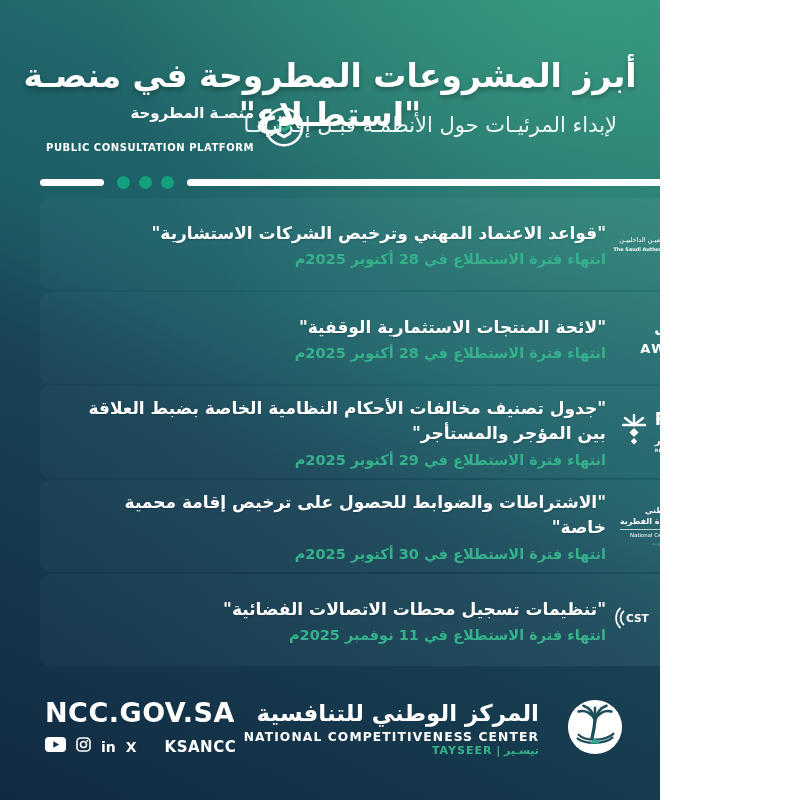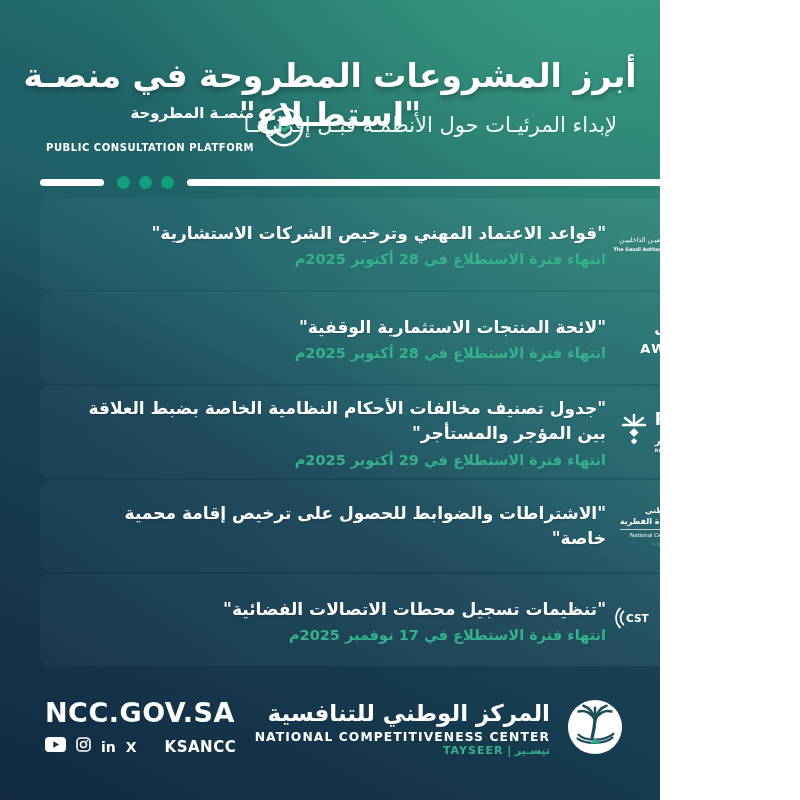--- a/index.html
+++ b/index.html
@@ -60,21 +60,21 @@
   .ncw-en{font-size:5.4px;margin-top:2px;white-space:nowrap;border-top:.5px solid rgba(255,255,255,.7);padding-top:2px;}
   .ncw-ksa{font-size:5px;color:#35b28b;direction:rtl;margin-top:2px;white-space:nowrap;}
   .cst-sep{width:1px;height:30px;background:#fff;margin:0 5px;}
   .cst-ar{font-size:5.8px;direction:rtl;white-space:nowrap;color:#d9efe8;}
   .cst-en{font-size:5.8px;font-weight:700;white-space:nowrap;margin-top:1px;line-height:1.3;}
   
   .site-url{position:absolute;left:45px;top:697px;font-size:27px;font-weight:700;letter-spacing:.5px;}
   .socials{position:absolute;left:45px;top:737px;display:flex;align-items:center;gap:10px;}
   .soc-txt{font-size:14px;font-weight:700;}
   .handle{font-size:15px;font-weight:700;letter-spacing:.5px;margin-left:18px;}
-  .ncc-block{position:absolute;right:36px;top:698px;display:flex;align-items:center;gap:16px;}
+  .ncc-block{position:absolute;right:36px;top:698px;display:flex;align-items:center;gap:27px;}
   .ncc-text{text-align:right;}
   .ncc-ar{font-size:23px;font-weight:700;direction:rtl;line-height:1.1;}
   .ncc-en{font-size:12.3px;font-weight:700;letter-spacing:1.1px;margin-top:4px;white-space:nowrap;}
   .ncc-tag{font-size:11px;font-weight:700;color:#35b28b;direction:rtl;letter-spacing:1px;}
 </style>
 </head>
 <body>
 
 <div id="canvas">
 
@@ -195,20 +195,21 @@
             <circle cx="23" cy="23" r="16.5" fill="none" stroke="#fff" stroke-width="1"></circle>
             <path d="M23 25 v-6" stroke="#fff" stroke-width="1.4"></path>
             <path d="M23 19 q-4 -3 -6 -1 M23 19 q4 -3 6 -1 M23 18 q-2.5 -4 -.5 -6 M23 18 q2.5 -4 .5 -6" fill="none" stroke="#fff" stroke-width="1.1"></path>
             <path d="M16 31 q3.5 -5 7 -2 q3.5 -3 7 2" fill="none" stroke="#fff" stroke-width="1.4"></path>
             <path d="M18 29 q-2 -3 -1 -5 M28 29 q2 -3 1 -5" fill="none" stroke="#fff" stroke-width="1.1"></path>
           </svg>
         </span>
       </div>
       <div class="card-text">
         <div class="card-title">"الاشتراطات والضوابط للحصول على ترخيص إقامة محمية خاصة"</div>
+        <div class="card-date">انتهاء فترة الاستطلاع في 30 أكتوبر 2025م</div>
       </div>
     </div>
 
     <div class="card">
       <div class="logo-box">
         <span>
           <svg width="36" height="30" viewBox="0 0 36 30">
             <path d="M9 8 A 9 9 0 0 0 9 22" fill="none" stroke="#fff" stroke-width="1.7"></path>
             <path d="M5.5 5 A 13.5 13.5 0 0 0 5.5 25" fill="none" stroke="#fff" stroke-width="1.7"></path>
             <text x="11" y="19" font-size="10.5" font-weight="bold" fill="#fff" font-family="DejaVu Sans, sans-serif">CST</text>
@@ -216,21 +217,21 @@
         </span>
         <div class="cst-sep"></div>
         <div class="org-col t-left">
           <div class="cst-ar">هيئة الاتصالات والفضاء والتقنية</div>
           <div class="cst-en">Communications, Space &amp;</div>
           <div class="cst-en">Technology Commission</div>
         </div>
       </div>
       <div class="card-text">
         <div class="card-title">"تنظيمات تسجيل محطات الاتصالات الفضائية"</div>
-        <div class="card-date">انتهاء فترة الاستطلاع في 17 نوفمبر 2025م</div>
+        <div class="card-date">انتهاء فترة الاستطلاع في 11 نوفمبر 2025م</div>
       </div>
     </div>
 
   </div>
 
   <div class="site-url">NCC.GOV.SA</div>
 
   <div class="socials">
     <span>
       <svg width="21" height="15" viewBox="0 0 21 15">

